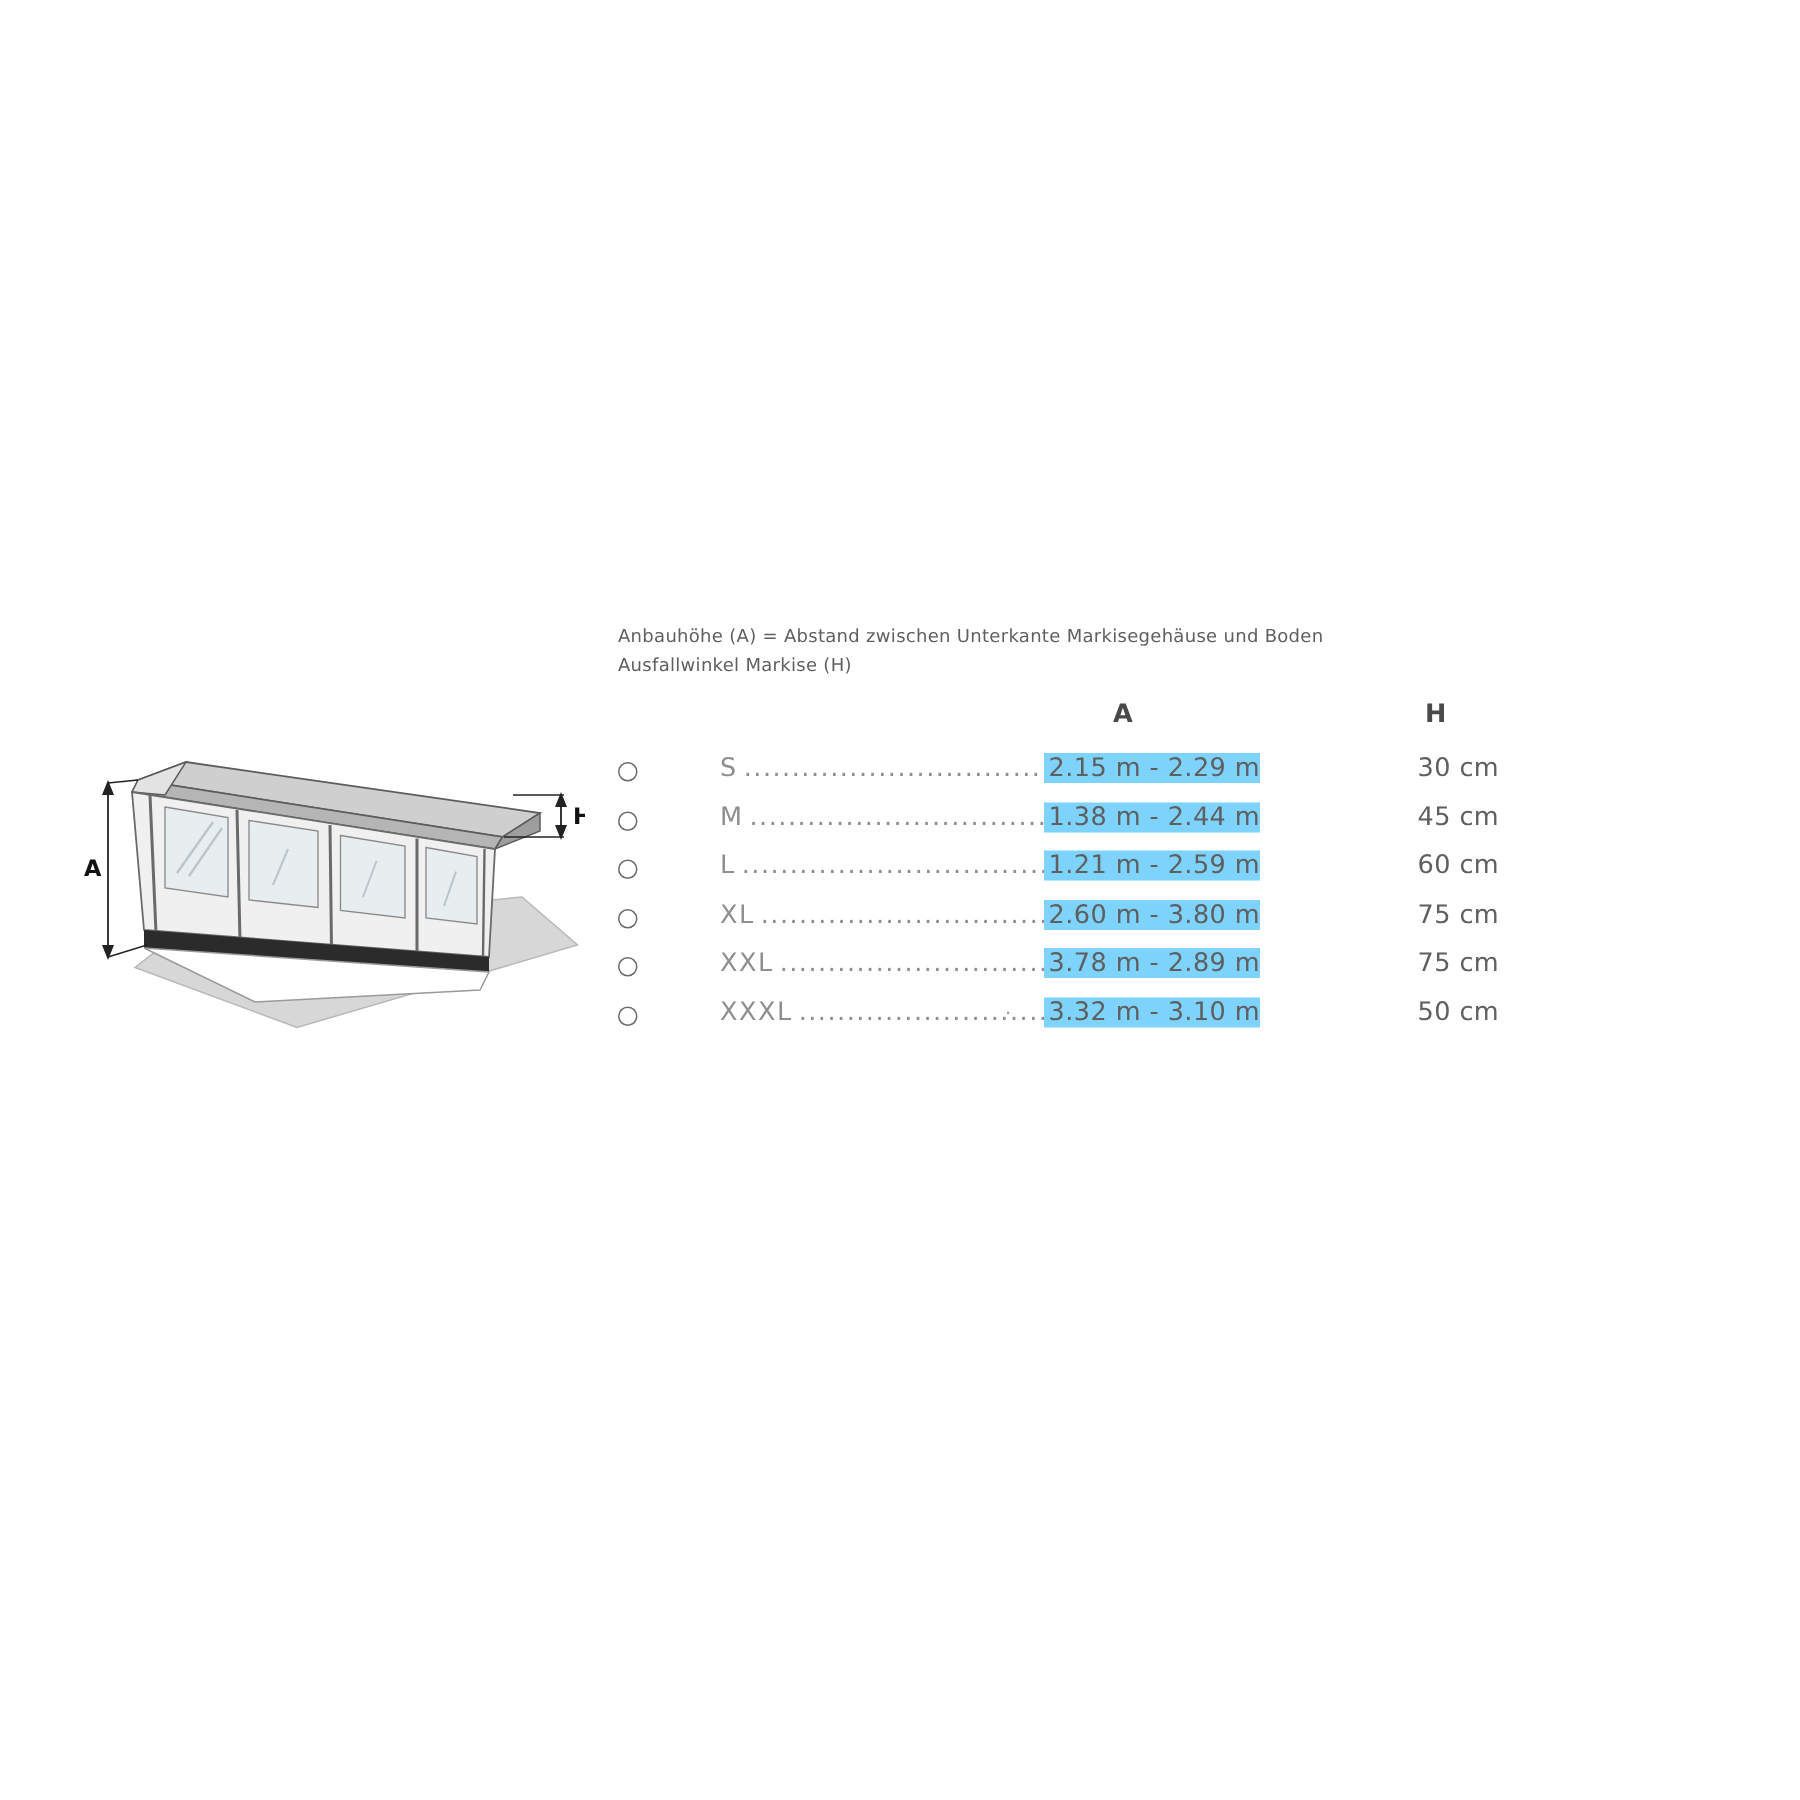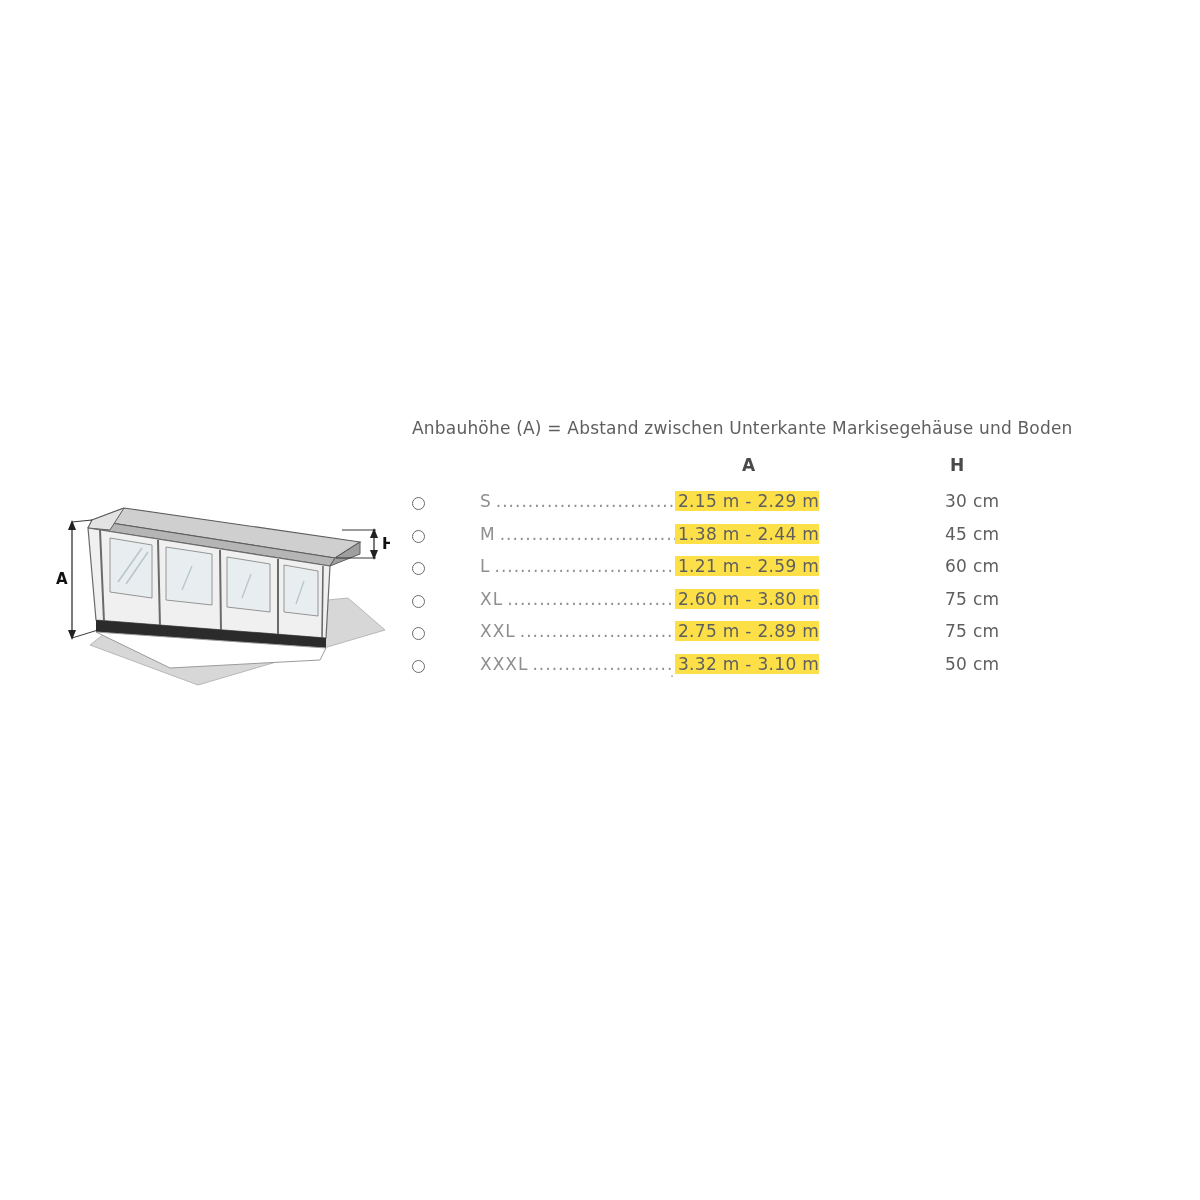--- a/index.html
+++ b/index.html
@@ -27,21 +27,21 @@
 
   
   #spec-block {
     position: absolute;
     left: 412px;
     top: 415px;
     width: 760px;
   }
 
   .intro-line {
-    font-size: 17px;
+    font-size: 12px;
     color: #5f5f5f;
     letter-spacing: 0.2px;
     line-height: 1.55;
     white-space: nowrap;
   }
 
   #table-head {
     position: relative;
     height: 34px;
     margin-top: 14px;
@@ -85,24 +85,24 @@
     letter-spacing: 1px;
   }
   .size-text {
     position: relative;
     background: #ffffff;
     padding-right: 4px;
     z-index: 2;
   }
   .value-a {
     position: absolute;
-    left: 263px;
+    left: 284px;
     top: 2px;
     white-space: nowrap;
-    background: #fde047;
+    background: #7dd3fc;
     padding-left: 3px;
     z-index: 3;
   }
   .value-h {
     position: absolute;
     left: 533px;
     top: 2px;
     white-space: nowrap;
   }
   .tiny-dot {
@@ -164,20 +164,21 @@
     <polygon points="344,90 340,80 348,80" fill="#222"></polygon>
     <line x1="312" y1="60" x2="346" y2="60" stroke="#222" stroke-width="0.9"></line>
     <line x1="306" y1="88" x2="346" y2="88" stroke="#222" stroke-width="0.9"></line>
     <text x="352" y="79" font-family="DejaVu Sans, sans-serif" font-size="15" font-weight="bold" fill="#111">H</text>
   </svg>
 </div>
 
 <div id="spec-block">
 
   <div class="intro-line">Anbauhöhe (A) = Abstand zwischen Unterkante Markisegehäuse und Boden</div>
+  <div class="intro-line">Ausfallwinkel Markise (H)</div>
 
   <div id="table-head">
     <span class="col-head" id="head-a">A</span>
     <span class="col-head" id="head-h">H</span>
   </div>
 
   <div class="spec-row">
     <span class="radio"></span>
     <span class="dots">
       <span class="size-text">S</span><span>....................................................................................</span>
@@ -211,21 +212,21 @@
     </span>
     <span class="value-a">2.60 m - 3.80 m</span>
     <span class="value-h">75 cm</span>
   </div>
 
   <div class="spec-row">
     <span class="radio"></span>
     <span class="dots">
       <span class="size-text">XXL</span><span>....................................................................................</span>
     </span>
-    <span class="value-a">2.75 m - 2.89 m</span>
+    <span class="value-a">3.78 m - 2.89 m</span>
     <span class="value-h">75 cm</span>
   </div>
 
   <div class="spec-row">
     <span class="radio"></span>
     <span class="dots">
       <span class="size-text">XXXL</span><span>....................................................................................</span>
     </span>
     <span class="value-a">3.32 m - 3.10 m</span>
     <span class="value-h">50 cm</span>

